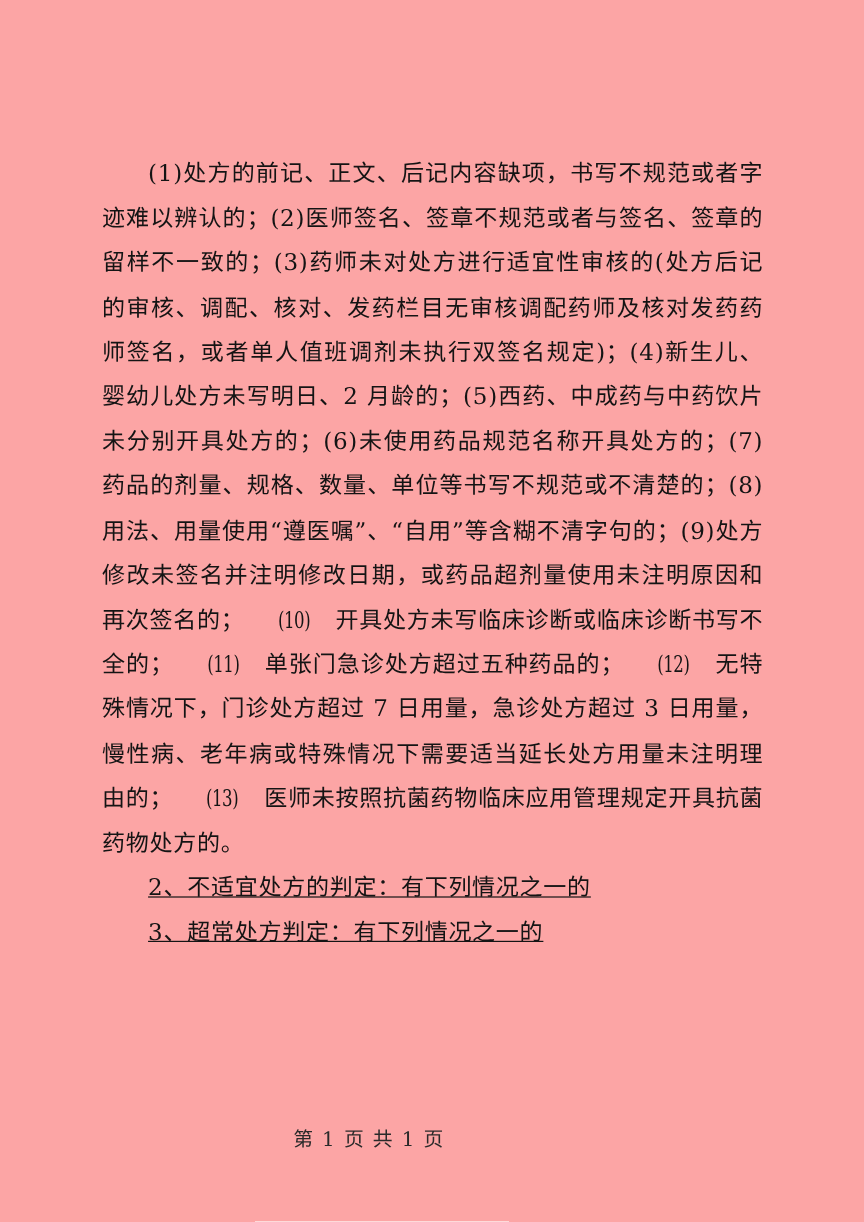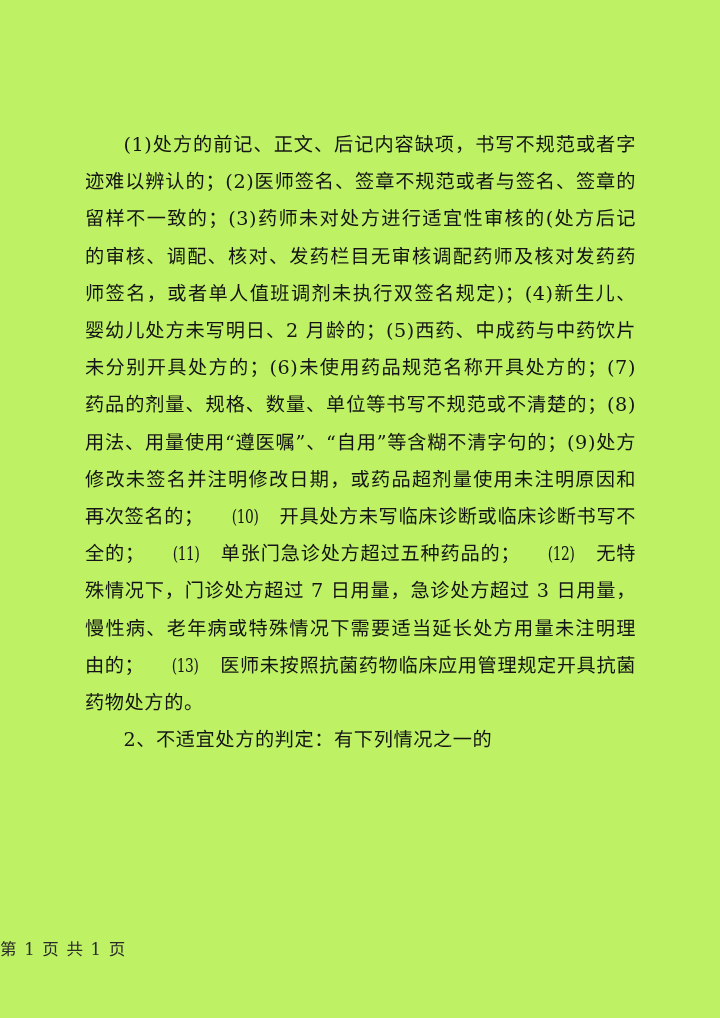--- a/index.html
+++ b/index.html
@@ -17,21 +17,21 @@
     color: #1a1a1a;
     -webkit-font-smoothing: antialiased;
   }
 
   .page {
     position: absolute;
     left: 0;
     top: 0;
     width: 720px;
     height: 1018px;
-    background: #bef264;
+    background: #fca5a5;
   }
 
   .text-body {
     position: absolute;
     left: 85px;
     top: 126px;
     width: 551px;
   }
 
   .para {
@@ -45,20 +45,21 @@
     color: #141414;
     word-break: break-all;
   }
 
   .para + .para {
     margin-top: 0;
   }
 
   .para.heading {
     text-indent: 2em;
+    text-decoration: underline;
   }
 
   
   .sp {
     border-bottom: 1px solid #8d8d8d;
     padding-bottom: 0px;
   }
 
   
   .numtight {
@@ -66,40 +67,42 @@
     transform: scaleX(0.72);
     transform-origin: left center;
     letter-spacing: -0.5px;
   }
 
   .footer {
     position: absolute;
     left: 0;
     top: 938px;
     width: 615px;
+    text-align: center;
     font-size: 16.5px;
     line-height: 24px;
     letter-spacing: 1.2px;
     color: #2a2a2a;
   }
 </style>
 </head>
 <body>
 
 <div class="page">
 
   <div class="text-body">
 
     <p class="para">
       <span>(1)处方的前记、正文、后记内容缺项，书写不规范或者字迹难以辨认的；(2)医师签名、签章不规范或者与签名、签章的留样不一致的；(3)药师未对处方进行适宜性审核的(处方后记的审核、调配、核对、发药栏目无审核调配药师及核对发药药师签名，或者单人值班调剂未执行双签名规定)；(4)新生儿、婴幼儿处方未写明日、2 月龄的；(5)西药、中成药与中药饮片未分别开具处方的；(6)未使用药品规范名称开具处方的；(7)药品的剂量、规格、数量、单位等书写不规范或不清楚的；(8)用法、用量使用“遵医嘱”、“自用”等含糊不清字句的；(9)处方修改未签名并注明修改日期，或药品超剂量使用未注明原因和再次签名的；</span><span class="numtight">(10)</span><span>开具处方未写临床诊断或临床诊断书写不全的；</span><span class="numtight">(11)</span><span>单张门急诊处方超过五种药品的；</span><span class="numtight">(12)</span><span>无特殊情况下，门诊处方超过 7 日用量，急诊处方超过 3 日用量，慢性病、老年病或特殊情况下需要适当延长处方用量未注明理由的；</span><span class="numtight">(13)</span><span>医师未按照抗菌药物临床应用管理规定开具抗菌药物处方的。</span>
     </p>
 
     <p class="para heading">2、不适宜处方的判定：有下列情况之一的</p>
 
 
+    <p class="para heading">3、超常处方判定：有下列情况之一的</p>
 
   </div>
 
   <div class="footer">
     <span>第 1 页 共 1 页</span>
   </div>
 
 </div>
 
 </body></html>

